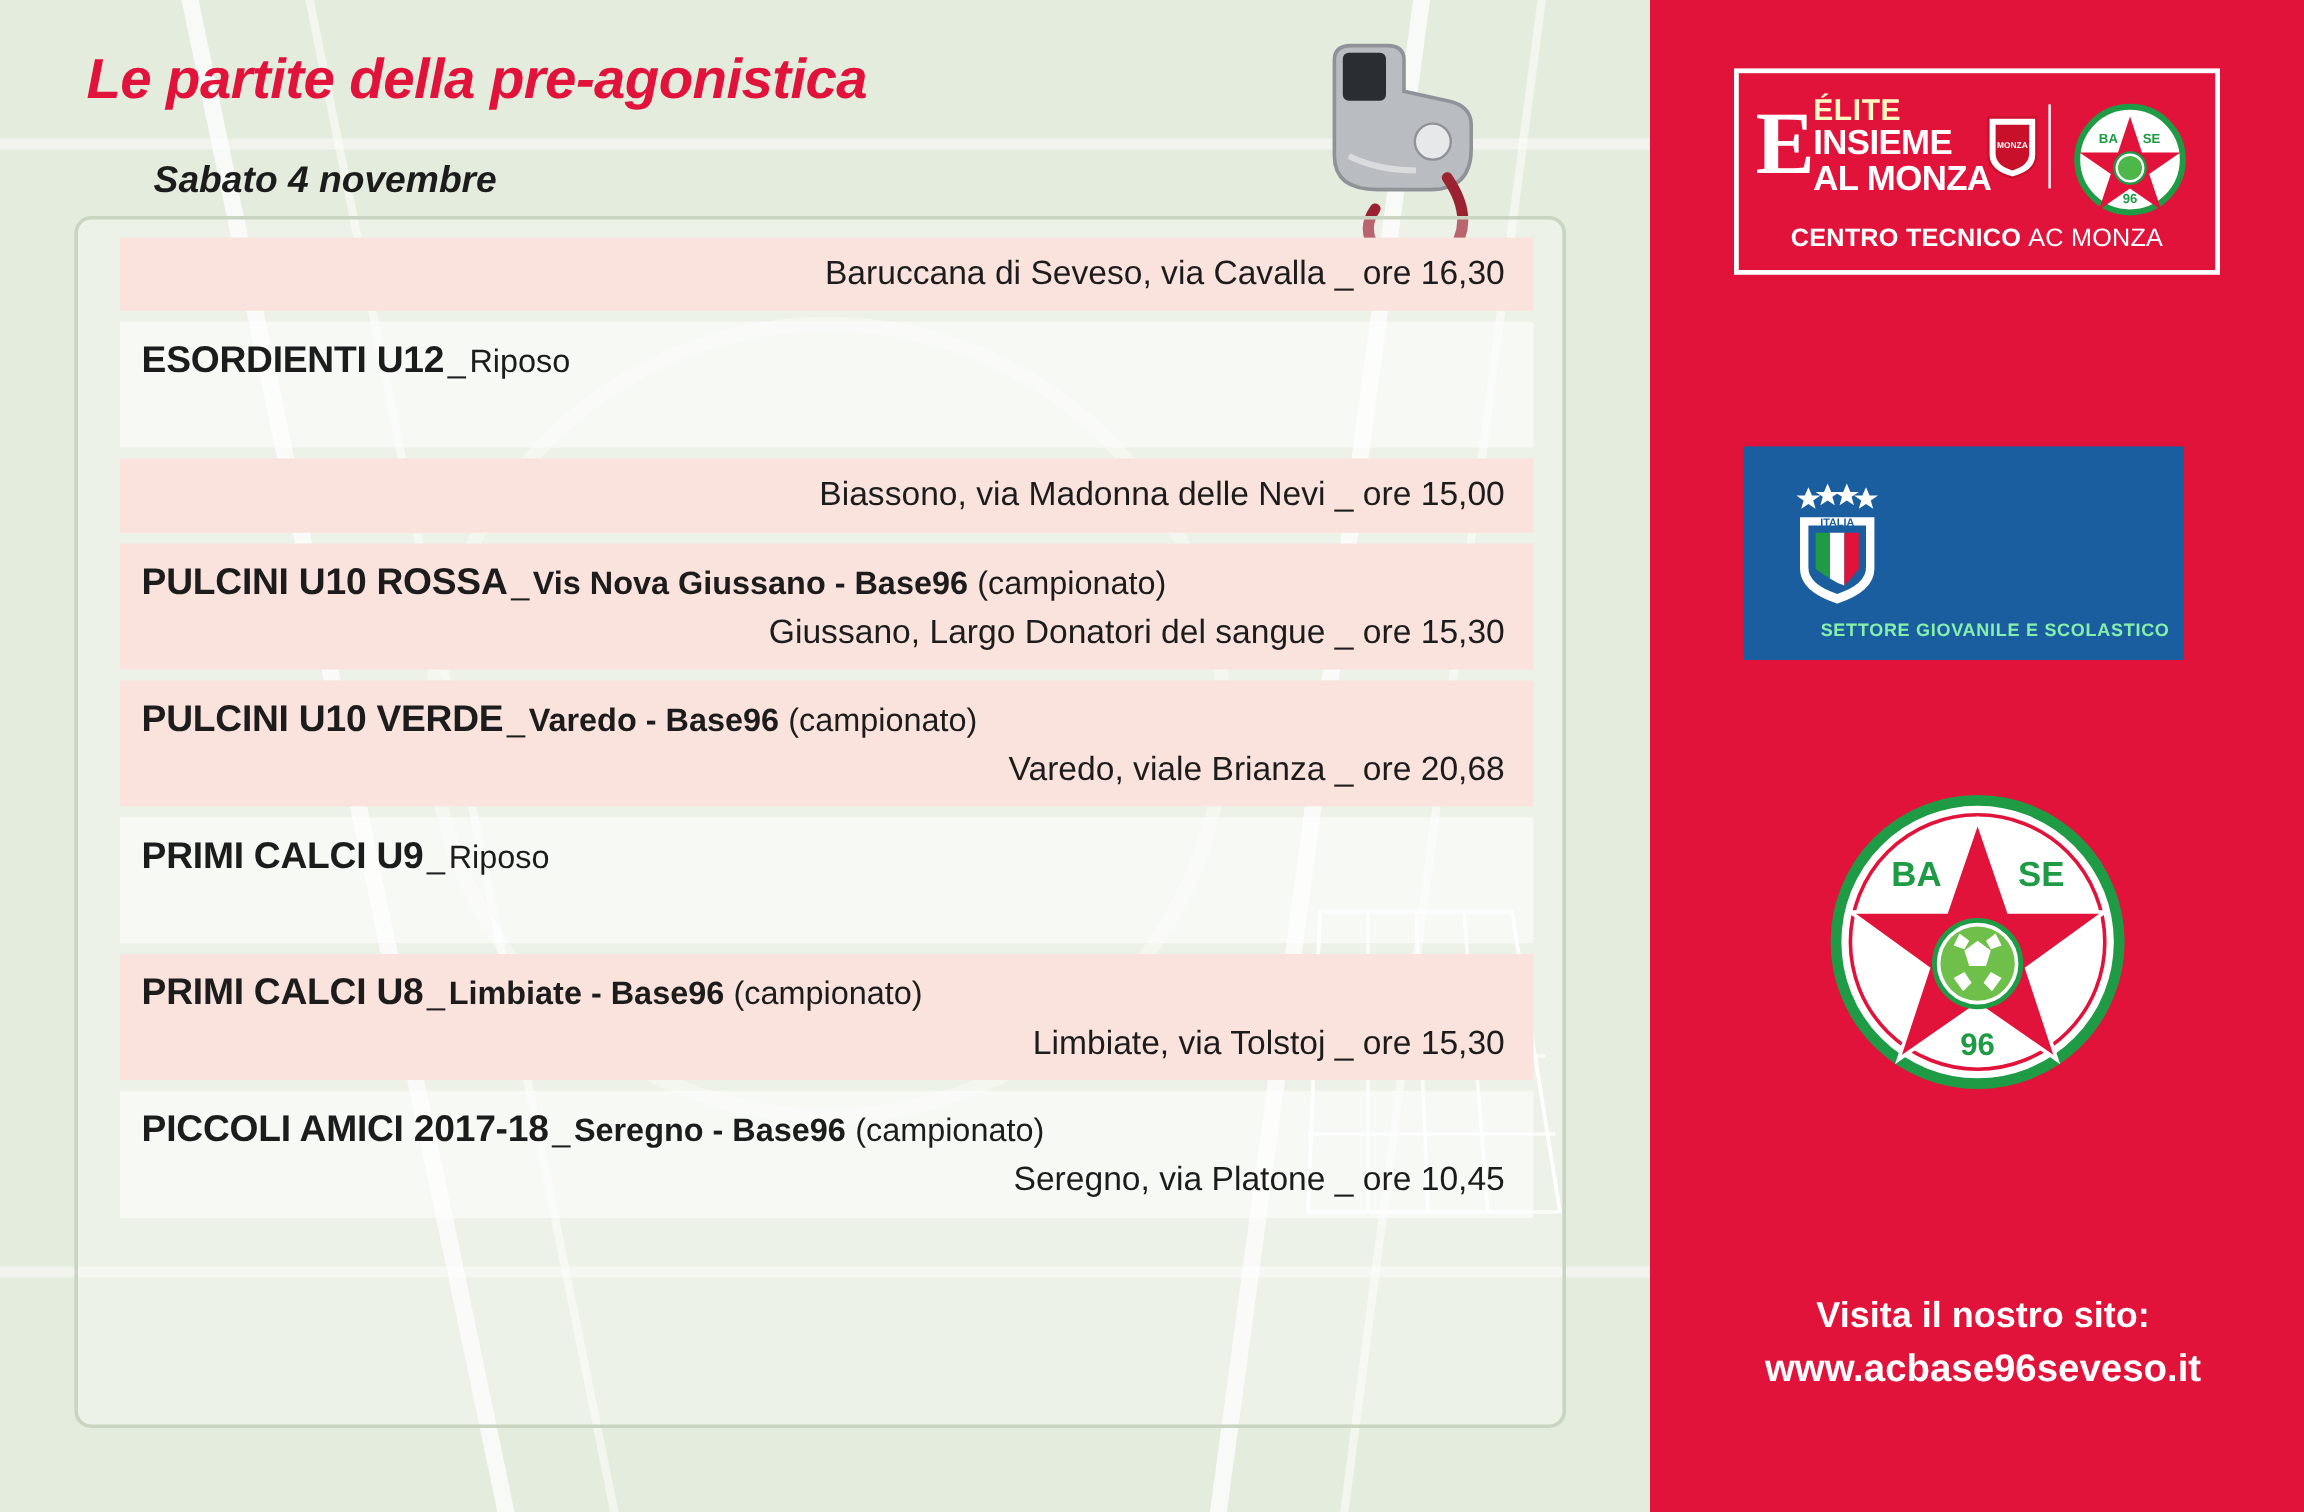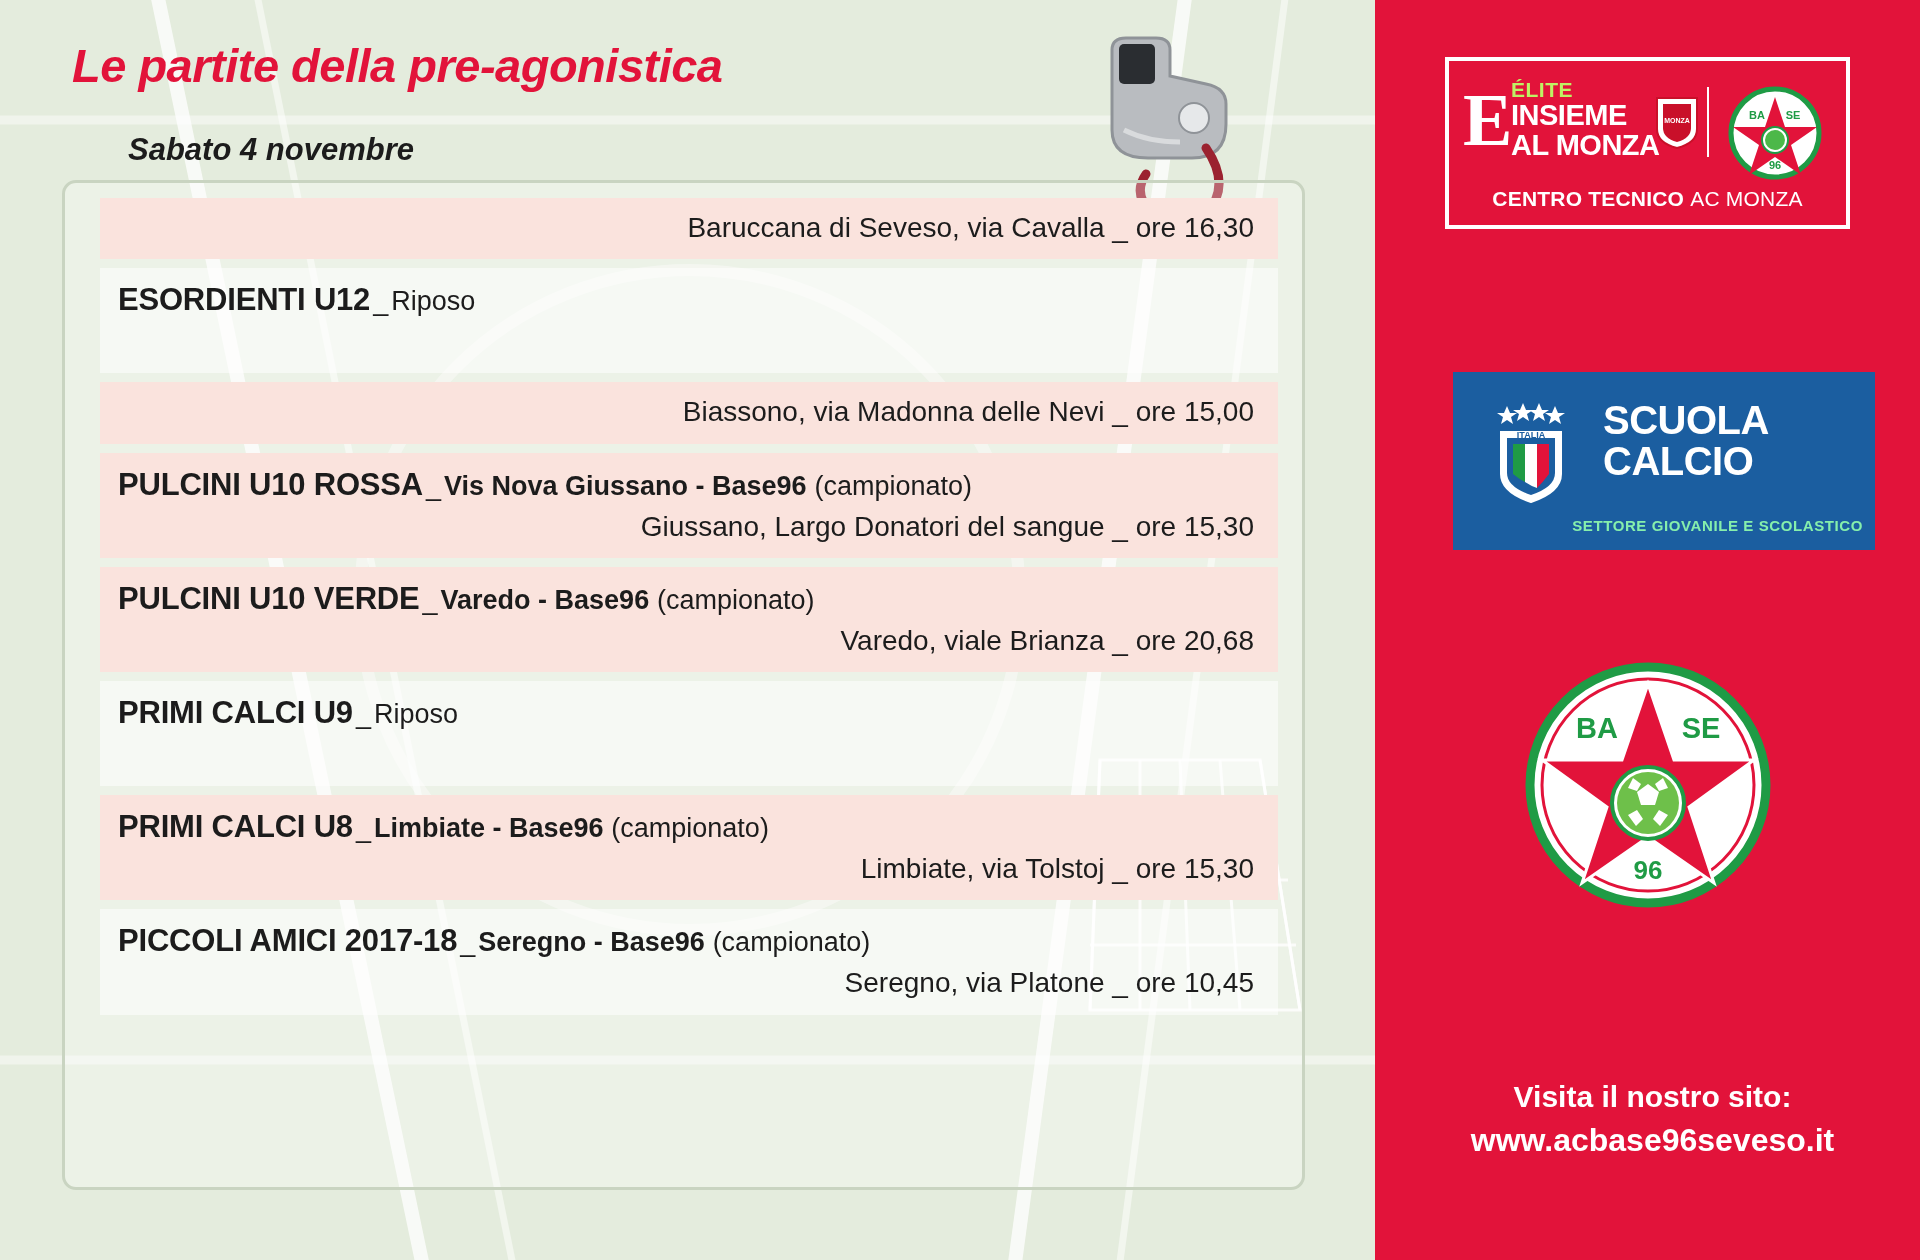--- a/index.html
+++ b/index.html
@@ -157,23 +157,23 @@
     font-weight: bold;
     color: #ffffff;
     font-family: "Liberation Serif", serif;
     line-height: 1;
   }
   .elite-words {
     position: absolute;
     left: 62px; top: 4px;
   }
   .elite-label {
-    font-size: 21px;
-    font-weight: bold;
-    color: #bef264;
+    font-size: 25px;
+    font-weight: bold;
+    color: #fef9c3;
     letter-spacing: 0.5px;
     line-height: 1.05;
   }
   .elite-big {
     font-size: 29px;
     font-weight: bold;
     color: #ffffff;
     letter-spacing: -0.5px;
     line-height: 1.02;
   }
@@ -193,21 +193,21 @@
     font-weight: bold;
     color: #ffffff;
     letter-spacing: 0.2px;
   }
   .elite-bottom .thin { font-weight: normal; }
 
   .scuola-box {
     position: absolute;
     left: 78px;
     top: 372px;
-    width: 422px;
+    width: 367px;
     height: 178px;
     background: #1b5ea0;
   }
   .scuola-text {
     position: absolute;
     left: 150px;
     top: 28px;
     color: #ffffff;
   }
   .scuola-l1, .scuola-l2 {
@@ -393,24 +393,20 @@
         </g>
         <path d="M16 34 H76 V76 Q76 94 46 104 Q16 94 16 76 Z" fill="#ffffff" stroke="#ffffff" stroke-width="2"></path>
         <path d="M22 40 H70 V75 Q70 89 46 97 Q22 89 22 75 Z" fill="#1b5ea0"></path>
         <g>
           <path d="M28 46 H40 V84 Q34 81 28 76 Z" fill="#1f9b45"></path>
           <path d="M40 46 H52 V90 Q46 88 40 84 Z" fill="#ffffff"></path>
           <path d="M52 46 H64 V76 Q58 84 52 90 Z" fill="#e2133a"></path>
         </g>
         <text x="46" y="40" font-family="Liberation Sans, sans-serif" font-size="9" font-weight="bold" fill="#1b5ea0" text-anchor="middle">ITALIA</text>
       </svg>
-      <div class="scuola-text">
-        <div class="scuola-l1">SCUOLA</div>
-        <div class="scuola-l2">CALCIO</div>
-      </div>
       <div class="scuola-sub">SETTORE GIOVANILE E SCOLASTICO</div>
     </div>
 
     <svg class="base-logo" viewBox="0 0 250 250">
       <circle cx="125" cy="125" r="118" fill="#ffffff" stroke="#1f9b45" stroke-width="9"></circle>
       <circle cx="125" cy="125" r="106" fill="#ffffff" stroke="#e2133a" stroke-width="3"></circle>
       <polygon points="125,24 151,100 231,100 166,147 191,223 125,177 59,223 84,147 19,100 99,100" fill="#e2133a" stroke="#ffffff" stroke-width="3"></polygon>
       <circle cx="125" cy="143" r="36" fill="#ffffff" stroke="#1f9b45" stroke-width="4"></circle>
       <circle cx="125" cy="143" r="31" fill="#6ec04a"></circle>
       <g fill="#ffffff">

